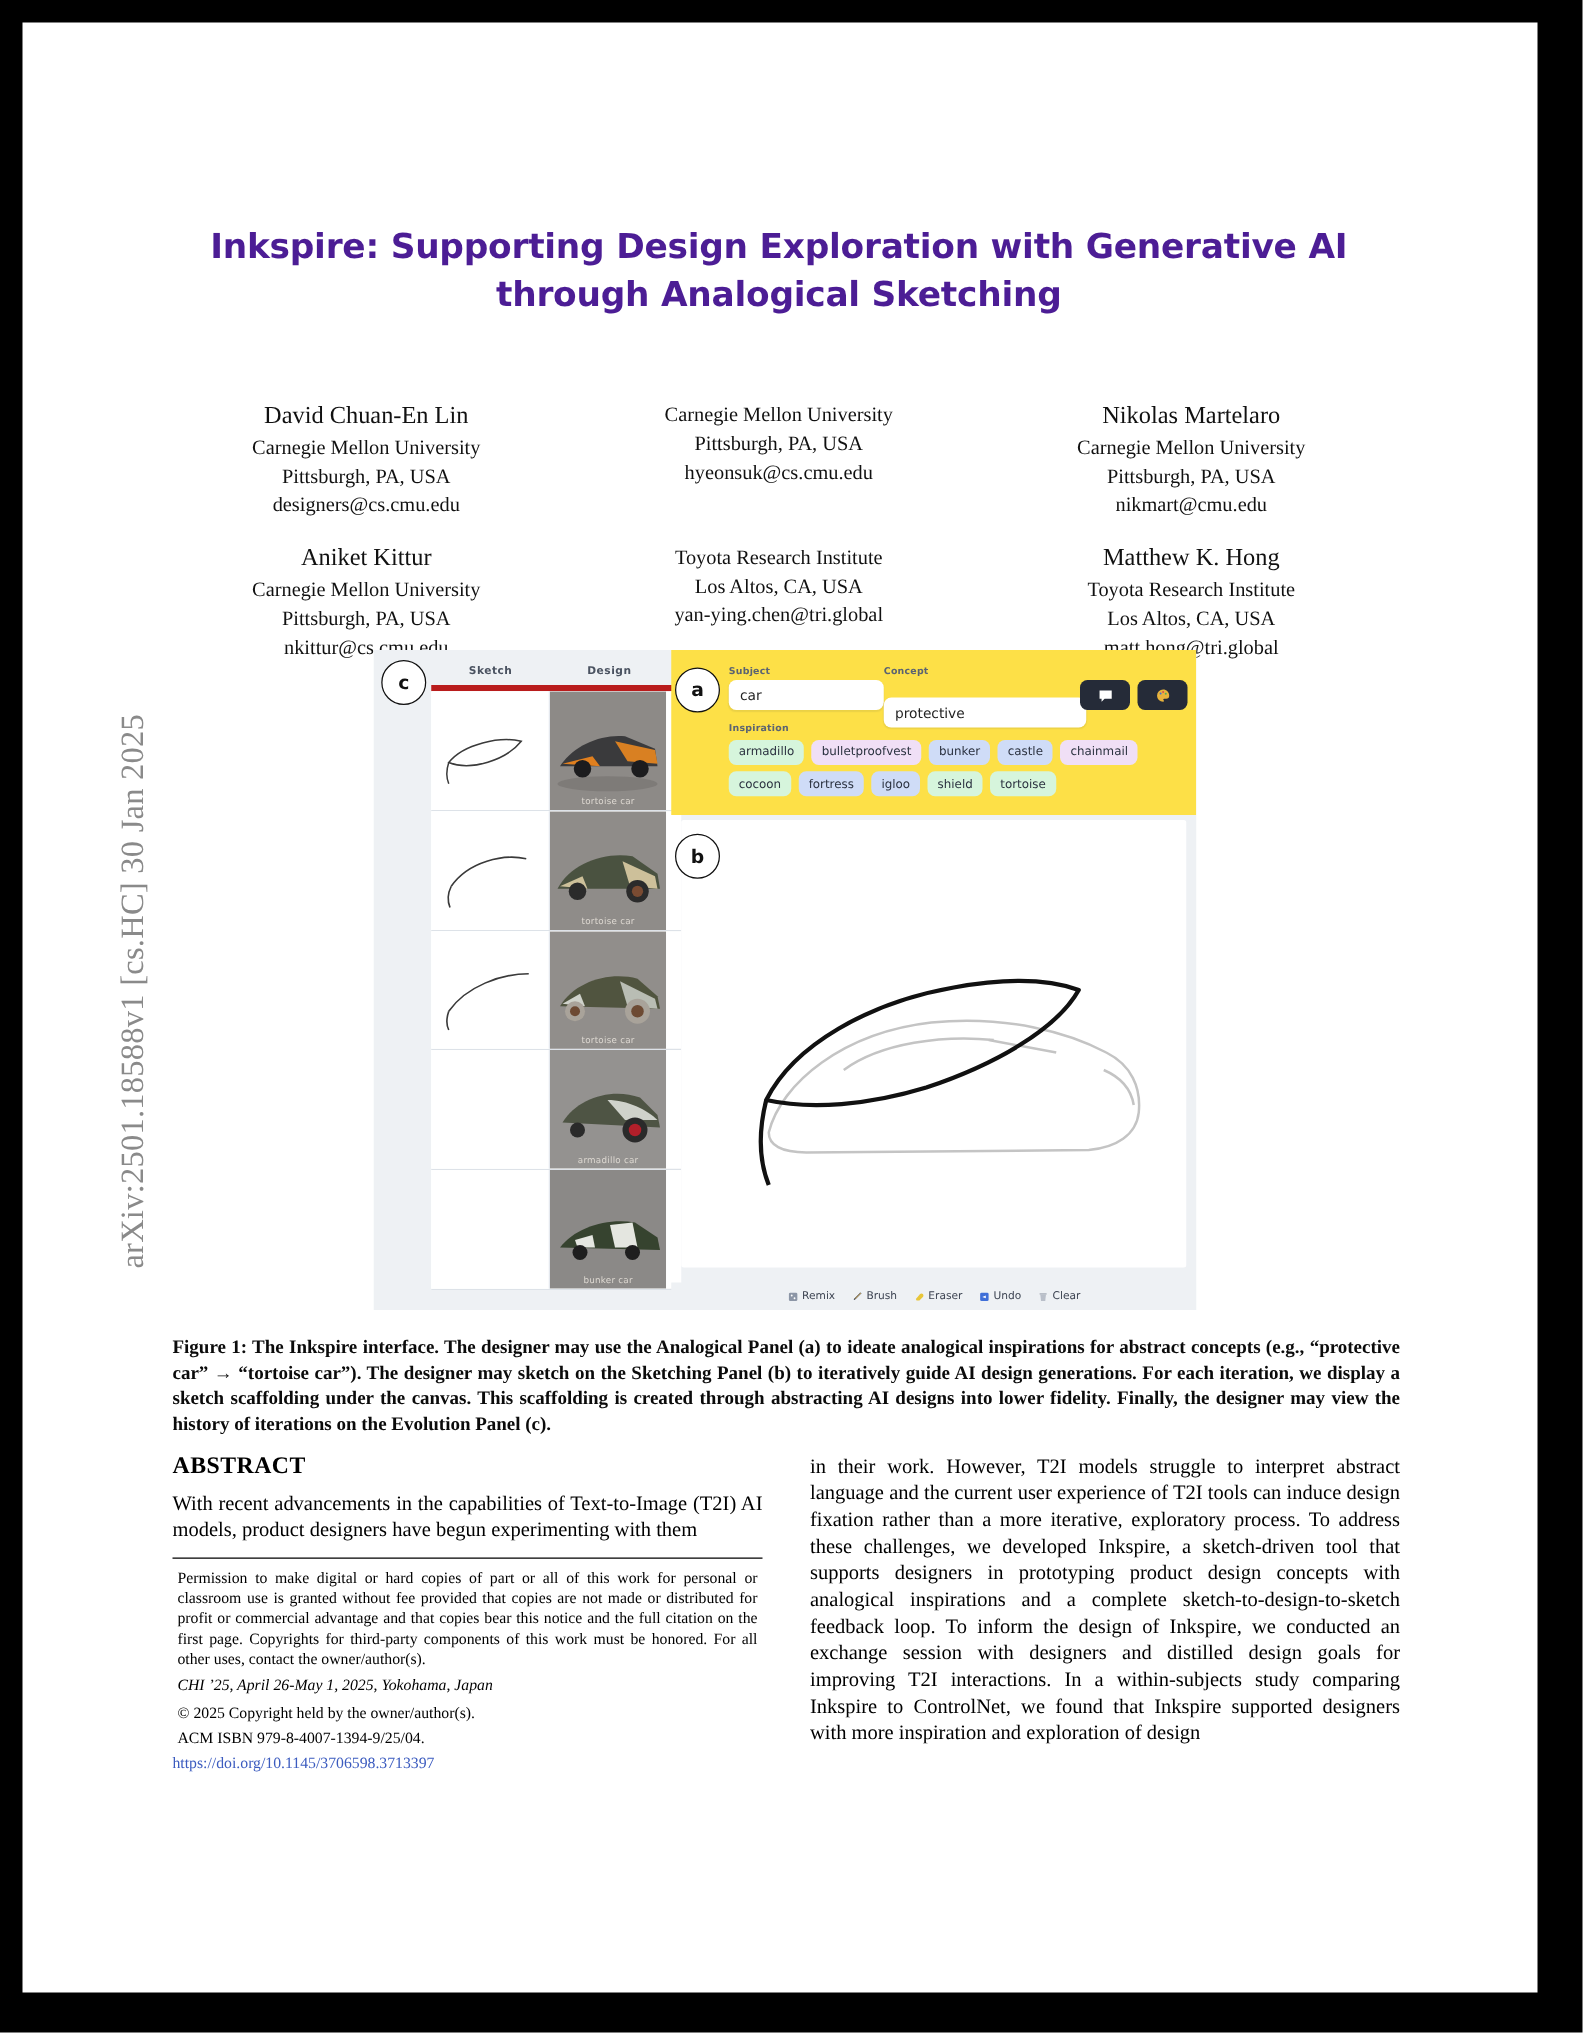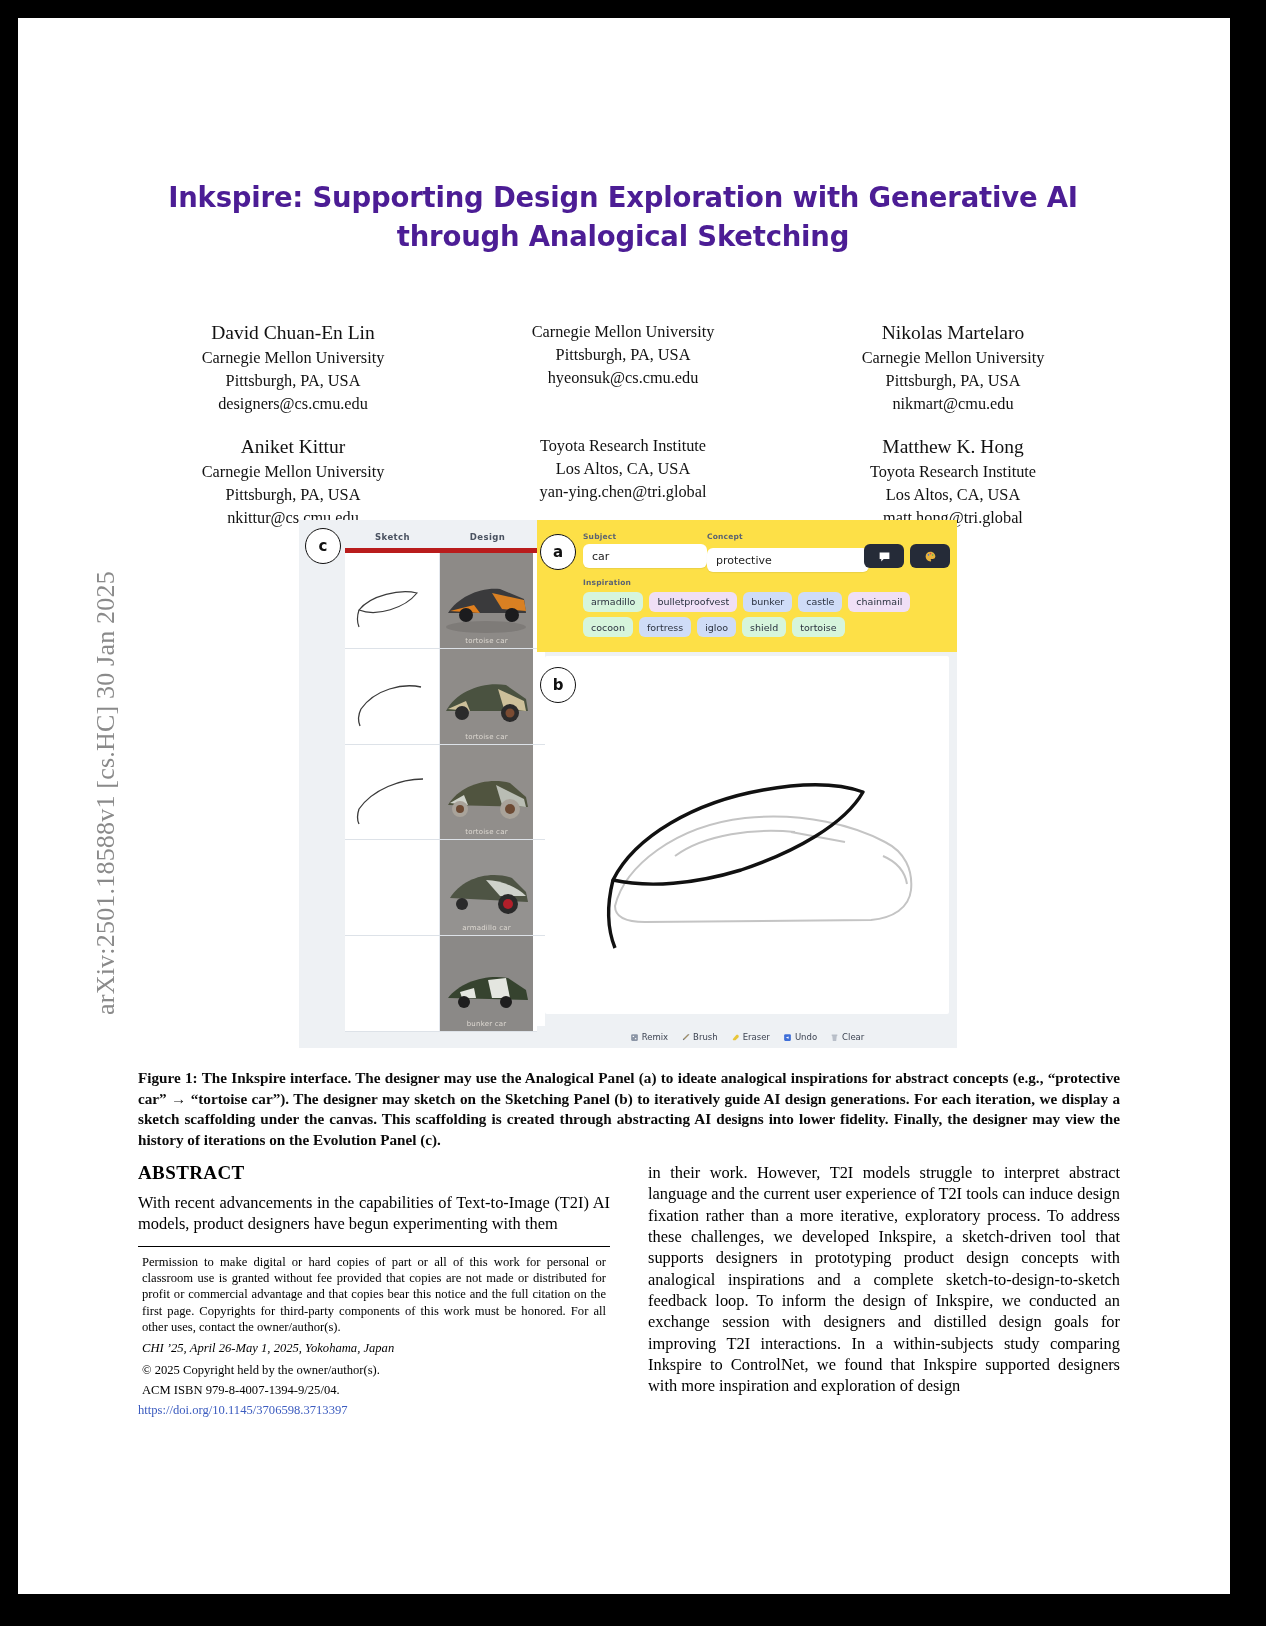--- a/index.html
+++ b/index.html
@@ -393,21 +393,21 @@
         </div>
 
       </div>
     </div>
 
     <div class="panel-a">
       <div style="position:absolute;left:46px;top:12px;" class="field-label">Subject</div>
       <div style="position:absolute;left:46px;top:24px;width:106px;" class="inp">car</div>
 
       <div style="position:absolute;left:170px;top:12px;" class="field-label">Concept</div>
-      <div style="position:absolute;left:170px;top:28px;width:144px;" class="inp">protective</div>
+      <div style="position:absolute;left:170px;top:38px;width:144px;" class="inp">protective</div>
 
       <div style="position:absolute;left:327px;top:24px;" class="iconbtn">
         <svg width="13" height="13" viewBox="0 0 16 16">
             <path d="M2 3h12v8H7l-3 3v-3H2z" fill="#fff"></path>
           </svg>
       </div>
       <div style="position:absolute;left:373px;top:24px;" class="iconbtn">
         <svg width="13" height="13" viewBox="0 0 16 16">
             <path d="M8 2a6 6 0 100 12c1 0 1-1 .5-1.5S8 11 9 11h2a3 3 0 003-3c0-3.3-2.7-6-6-6z" fill="#e8b33c"></path>
             <circle cx="5.5" cy="6" r="1" fill="#3f6fd8"></circle>

